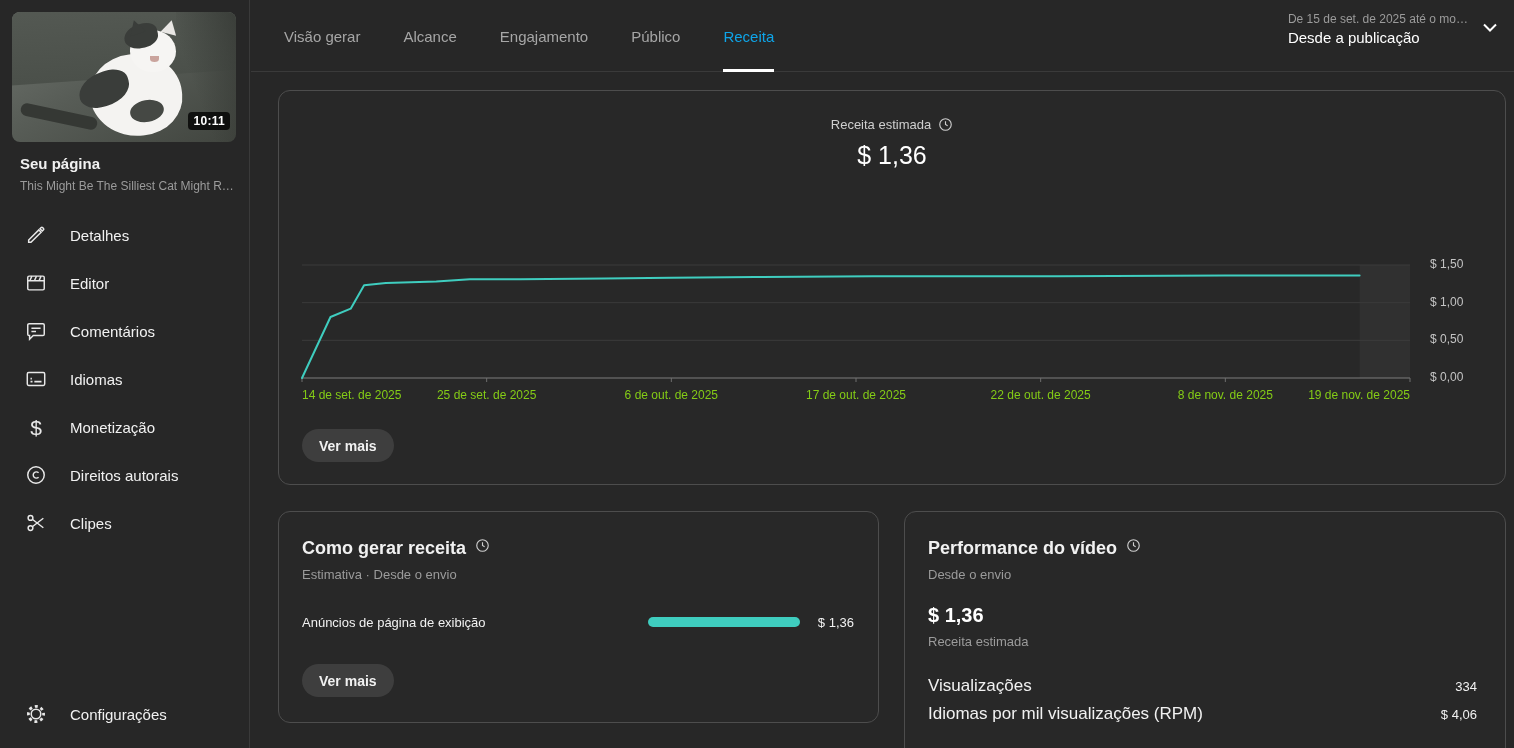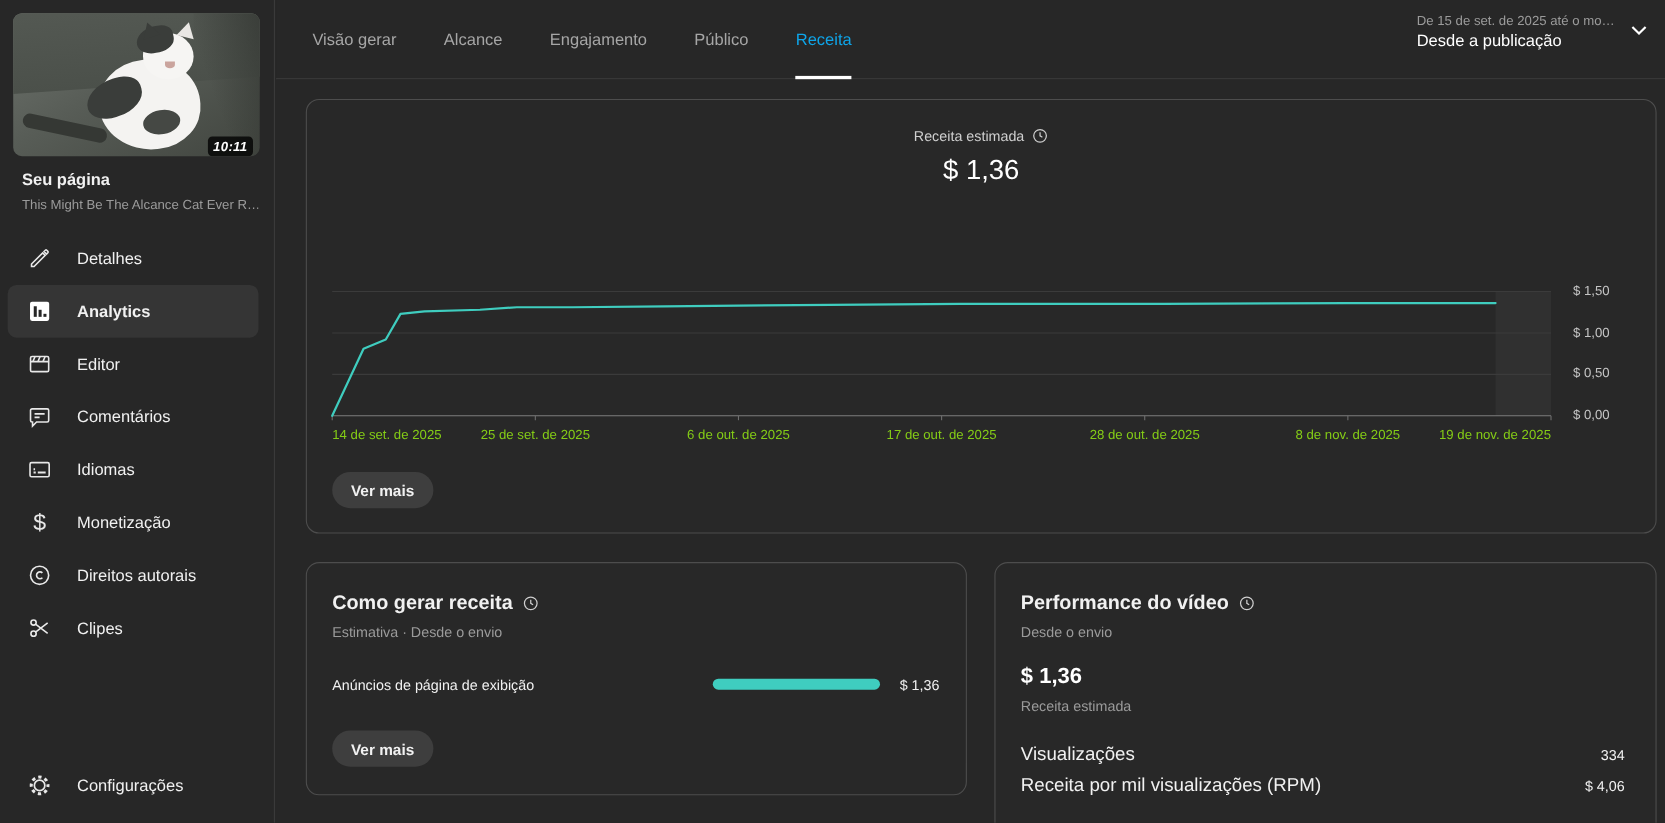--- a/index.html
+++ b/index.html
@@ -31,23 +31,23 @@
   .cat-headpatch { position:absolute; left:112px; top:12px; width:34px; height:24px;
                    background:#3a3d3a; border-radius:60% 40% 50% 50%; transform:rotate(-12deg); }
   .cat-ear-l { position:absolute; left:116px; top:8px; width:0; height:0;
                border-left:8px solid transparent; border-right:8px solid transparent;
                border-bottom:14px solid #3a3d3a; transform:rotate(-18deg); }
   .cat-ear-r { position:absolute; left:150px; top:8px; width:0; height:0;
                border-left:8px solid transparent; border-right:8px solid transparent;
                border-bottom:14px solid #e9e7e4; transform:rotate(14deg); }
   .cat-mouth { position:absolute; left:138px; top:44px; width:9px; height:6px;
                background:#caa49d; border-radius:0 0 50% 50%; }
-  .duration-badge { position:absolute; right:6px; bottom:0; background:rgba(0,0,0,.78);
+  .duration-badge { position:absolute; right:6px; bottom:12px; background:rgba(0,0,0,.78);
                     color:#fff; font-size:12px; font-weight:700; padding:2px 5px;
-                    border-radius:4px; letter-spacing:.3px;font-style:italic; }
+                    border-radius:4px; letter-spacing:.3px; }
   .video-title { position:absolute; left:20px; top:155px; font-size:15px; font-weight:700; }
   .video-subtitle { position:absolute; left:20px; top:179px; font-size:12px; color:#9b9b9b;
                     width:215px; white-space:nowrap; overflow:hidden; }
   .side-menu { position:absolute; left:0; top:211px; right:0; }
   .side-item { height:48px; display:flex; align-items:center; padding-left:17px;
                margin:0 14px 0 7px; border-radius:8px; cursor:pointer; }
   .side-item.active { background:#353535; }
   .side-item .icon { width:24px; height:24px; display:flex; align-items:center;
                      justify-content:center; flex:none; }
   .side-item .icon svg { width:22px; height:22px; }
@@ -81,21 +81,21 @@
   .metric-value { font-size:25px; color:#fff; font-weight:500; margin-top:8px; }
   .clock svg { width:15px; height:15px; display:block; }
   .chart-wrap { position:absolute; left:0; top:0; width:1228px; height:340px; }
   .chart-wrap svg { position:absolute; left:0; top:0; }
   .x-labels span { position:absolute; top:297px; font-size:12px; color:#84cc16; white-space:nowrap; }
   .y-labels span { position:absolute; left:1151px; font-size:12px; color:#c4c4c4; white-space:nowrap; }
   .btn-pill { position:absolute; height:33px; padding:0 17px; border:none; border-radius:17px;
               background:#3e3e3e; color:#f1f1f1; font-size:14px; font-weight:600;
               font-family:"Liberation Sans",sans-serif; cursor:pointer; }
   .chart-seemore { left:23px; top:338px; }
-  .card-title-row { position:absolute; left:23px; top:26px; display:flex; align-items:center; gap:9px; }
+  .card-title-row { position:absolute; left:23px; top:26px; display:flex; align-items:flex-start; gap:9px; }
   .card-title { font-size:18px; font-weight:700; color:#f1f1f1; }
   .card-subtitle { position:absolute; left:23px; top:55px; font-size:13px; color:#9b9b9b; }
   .ad-row { position:absolute; left:23px; right:24px; top:98px; height:24px;
             display:flex; align-items:center; }
   .ad-label { font-size:13px; color:#f1f1f1; flex:1; }
   .ad-bar { width:152px; height:10px; border-radius:5px; background:var(--teal,#3fcdbf); margin-right:10px; }
   .ad-value { font-size:13px; color:#f1f1f1; width:44px; text-align:right; }
   .monetize-seemore { left:23px; top:152px; }
   .perf-value { position:absolute; left:23px; top:92px; font-size:20px; font-weight:700; color:#fff; }
   .perf-caption { position:absolute; left:23px; top:122px; font-size:13px; color:#9b9b9b; }
@@ -116,41 +116,30 @@
     <div class="cat-patch1"></div>
     <div class="cat-patch2"></div>
     <div class="cat-head"></div>
     <div class="cat-headpatch"></div>
     <div class="cat-ear-l"></div>
     <div class="cat-ear-r"></div>
     <div class="cat-mouth"></div>
     <span class="duration-badge">10:11</span>
   </div>
   <div class="video-title">Seu página</div>
-  <div class="video-subtitle">This Might Be The Alcance Cat Ever R…</div>
+  <div class="video-subtitle">This Might Be The Silliest Cat Might R…</div>
   <nav class="side-menu">
       <div class="side-item">
         <span class="icon">
           <svg viewBox="0 0 24 24" fill="none" stroke="#e8e8e8" stroke-width="1.6">
             <path d="M4 17.5V20h2.5L17.6 8.9l-2.5-2.5L4 17.5z"></path>
             <path d="M16.4 5.1l2.5 2.5 1.3-1.3a1 1 0 0 0 0-1.4l-1.1-1.1a1 1 0 0 0-1.4 0l-1.3 1.3z"></path>
           </svg>
         </span>
         <span class="lbl">Detalhes</span>
-      </div>
-      <div class="side-item active">
-        <span class="icon">
-          <svg viewBox="0 0 24 24">
-            <rect x="2.5" y="2.5" width="19" height="19" rx="2" fill="#ffffff"></rect>
-            <rect x="6.2" y="7" width="3" height="10.5" fill="#262626"></rect>
-            <rect x="11" y="10.5" width="3" height="7" fill="#262626"></rect>
-            <rect x="15.8" y="14.5" width="3" height="3" fill="#262626"></rect>
-          </svg>
-        </span>
-        <span class="lbl">Analytics</span>
       </div>
       <div class="side-item">
         <span class="icon">
           <svg viewBox="0 0 24 24" fill="none" stroke="#e8e8e8" stroke-width="1.6">
             <rect x="3" y="4.5" width="18" height="15" rx="1.5"></rect>
             <path d="M3 9.5h18M7.5 4.5l-2.2 5M12.5 4.5l-2.2 5M17.5 4.5l-2.2 5"></path>
           </svg>
         </span>
         <span class="lbl">Editor</span>
       </div>
@@ -248,21 +237,21 @@
           <line x1="761.6666666666666" x2="761.6666666666666" y1="287" y2="291" stroke="#6e6e6e" stroke-width="1"></line>
           <line x1="946.3333333333334" x2="946.3333333333334" y1="287" y2="291" stroke="#6e6e6e" stroke-width="1"></line>
           <line x1="1131" x2="1131" y1="287" y2="291" stroke="#6e6e6e" stroke-width="1"></line>
           <polyline points="23.0,287.0 51.5,226.0 71.7,217.7 85.1,194.3 106.9,192.1 157.3,190.6 190.9,188.3 241.2,188.3 325.2,187.6 392.3,186.8 476.3,186.1 593.8,185.3 778.5,185.3 946.3,184.5 1080.6,184.5" fill="none" stroke="#3fcdbf" stroke-width="2" stroke-linejoin="round" stroke-linecap="round"></polyline>
         </svg>
       <div class="x-labels">
           <span style="left: 23px;">14 de set. de 2025</span>
           <span style="left: 207.667px; transform: translateX(-50%);">25 de set. de 2025</span>
           <span style="left: 392.333px; transform: translateX(-50%);">6 de out. de 2025</span>
           <span style="left: 577px; transform: translateX(-50%);">17 de out. de 2025</span>
-          <span style="left: 761.667px; transform: translateX(-50%);">28 de out. de 2025</span>
+          <span style="left: 761.667px; transform: translateX(-50%);">22 de out. de 2025</span>
           <span style="left: 946.333px; transform: translateX(-50%);">8 de nov. de 2025</span>
           <span style="right: 97px;">19 de nov. de 2025</span>
         </div>
       <div class="y-labels">
           <span style="top: 166px;">$ 1,50</span>
           <span style="top: 203.667px;">$ 1,00</span>
           <span style="top: 241.333px;">$ 0,50</span>
           <span style="top: 279px;">$ 0,00</span>
         </div>
     </div>
@@ -312,18 +301,18 @@
     </div>
     <div class="card-subtitle">Desde o envio</div>
     <div class="perf-value">$ 1,36</div>
     <div class="perf-caption">Receita estimada</div>
     <div class="perf-rows">
         <div class="perf-row">
           <span class="pl">Visualizações</span>
           <span class="pv">334</span>
         </div>
         <div class="perf-row">
-          <span class="pl">Receita por mil visualizações (RPM)</span>
+          <span class="pl">Idiomas por mil visualizações (RPM)</span>
           <span class="pv">$ 4,06</span>
         </div>
       </div>
   </section>
 </div>
 
 </body></html>

